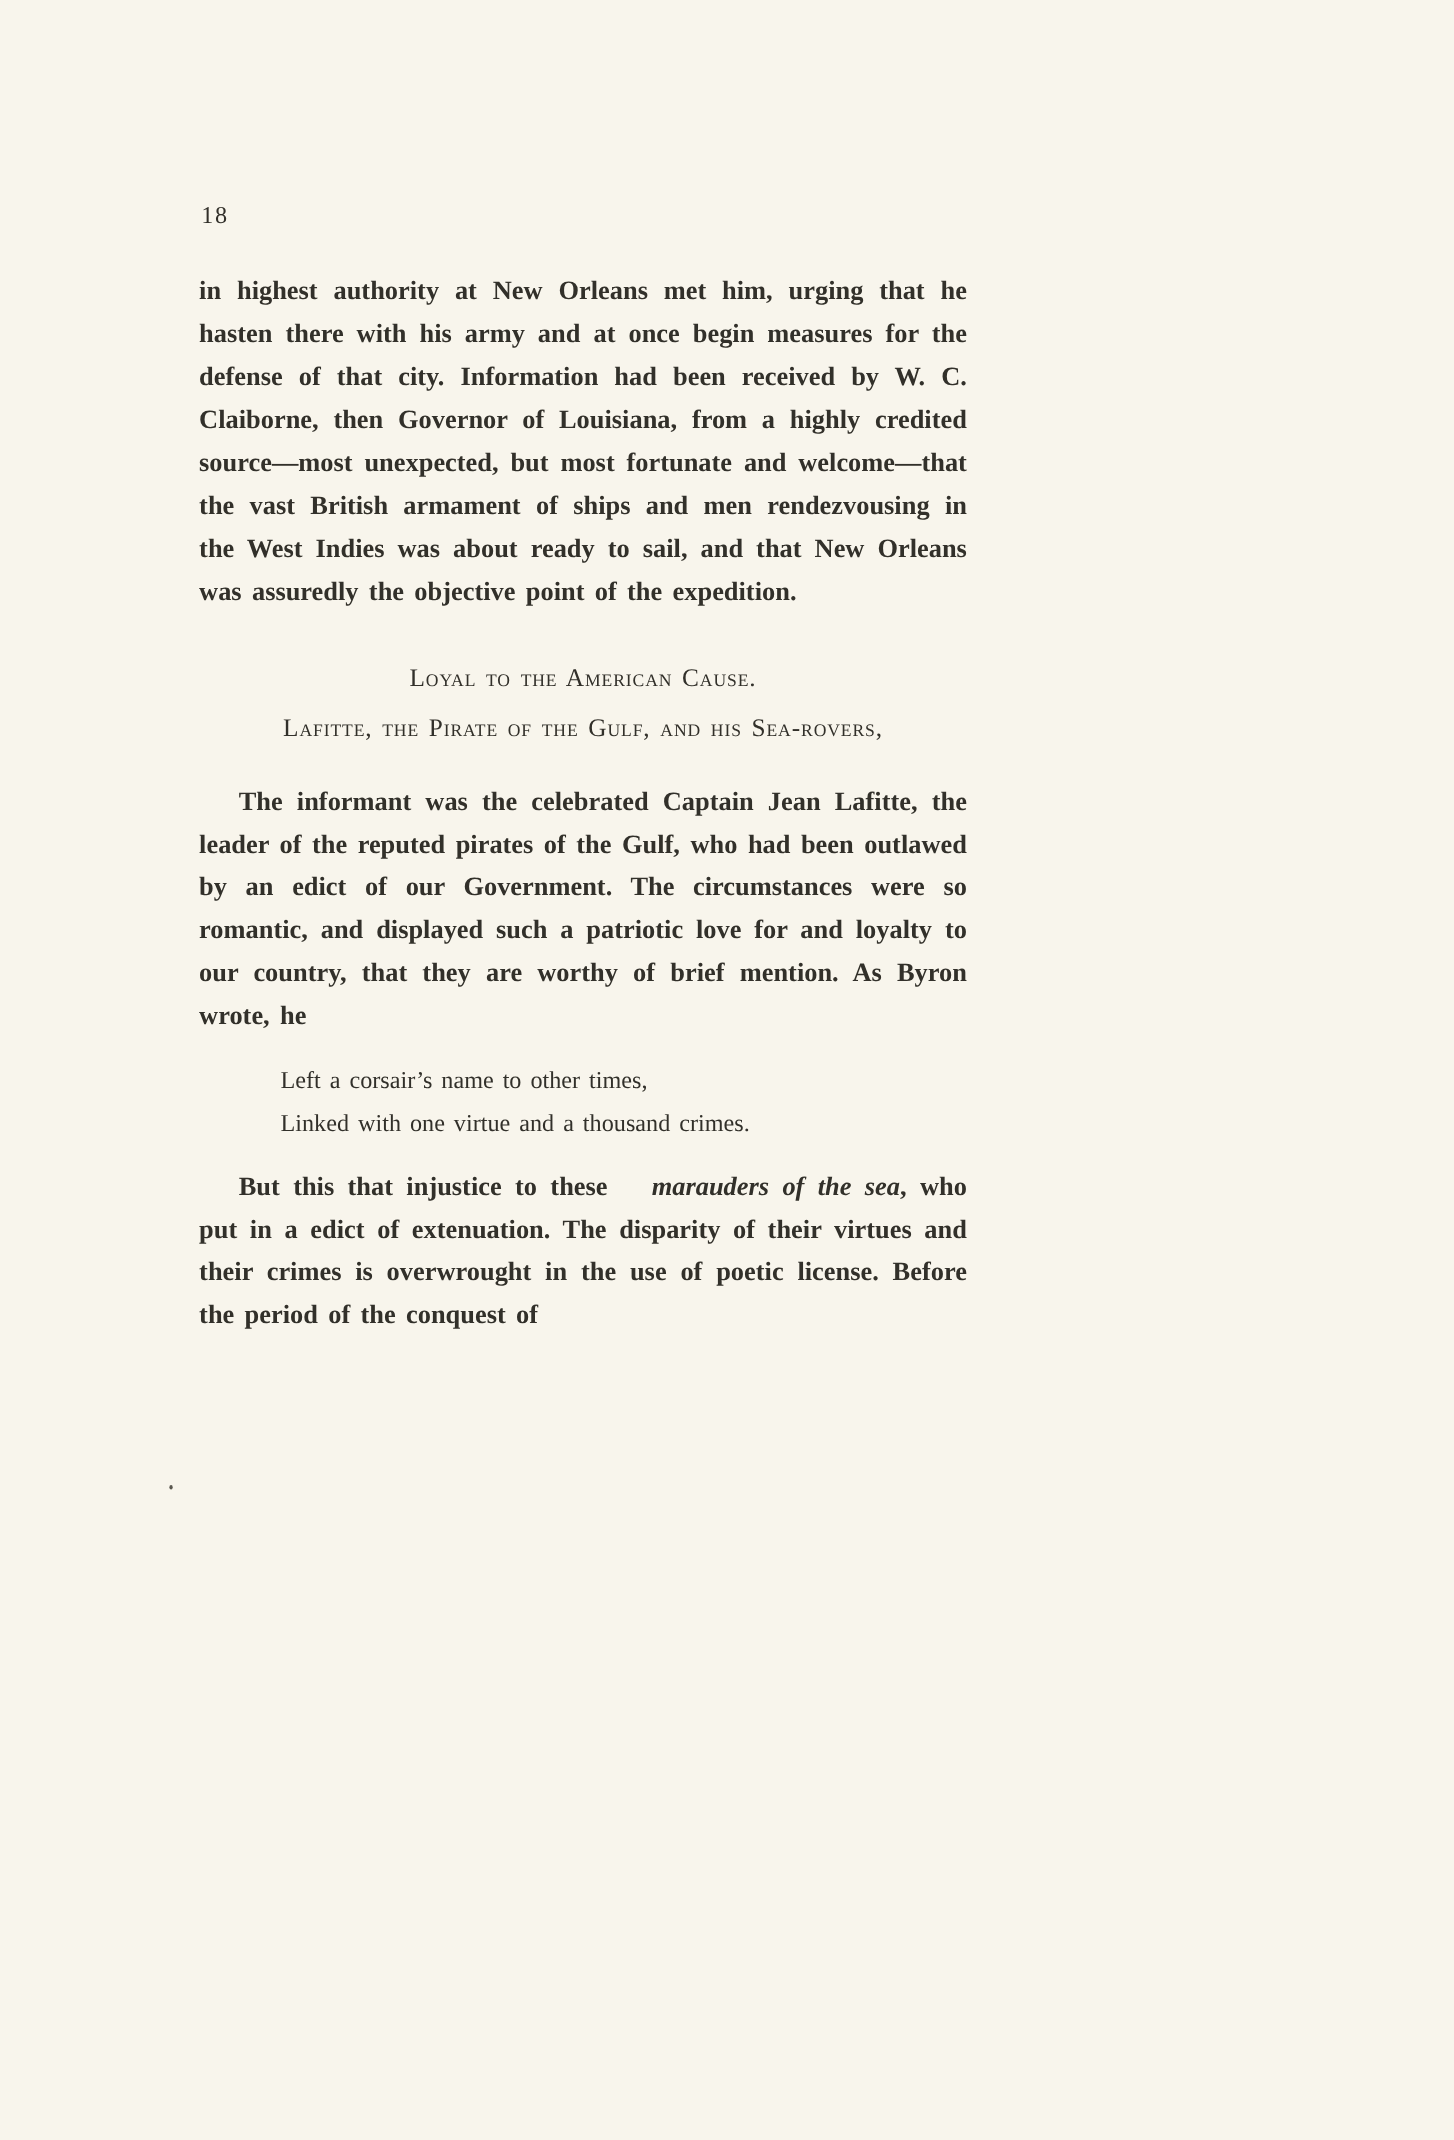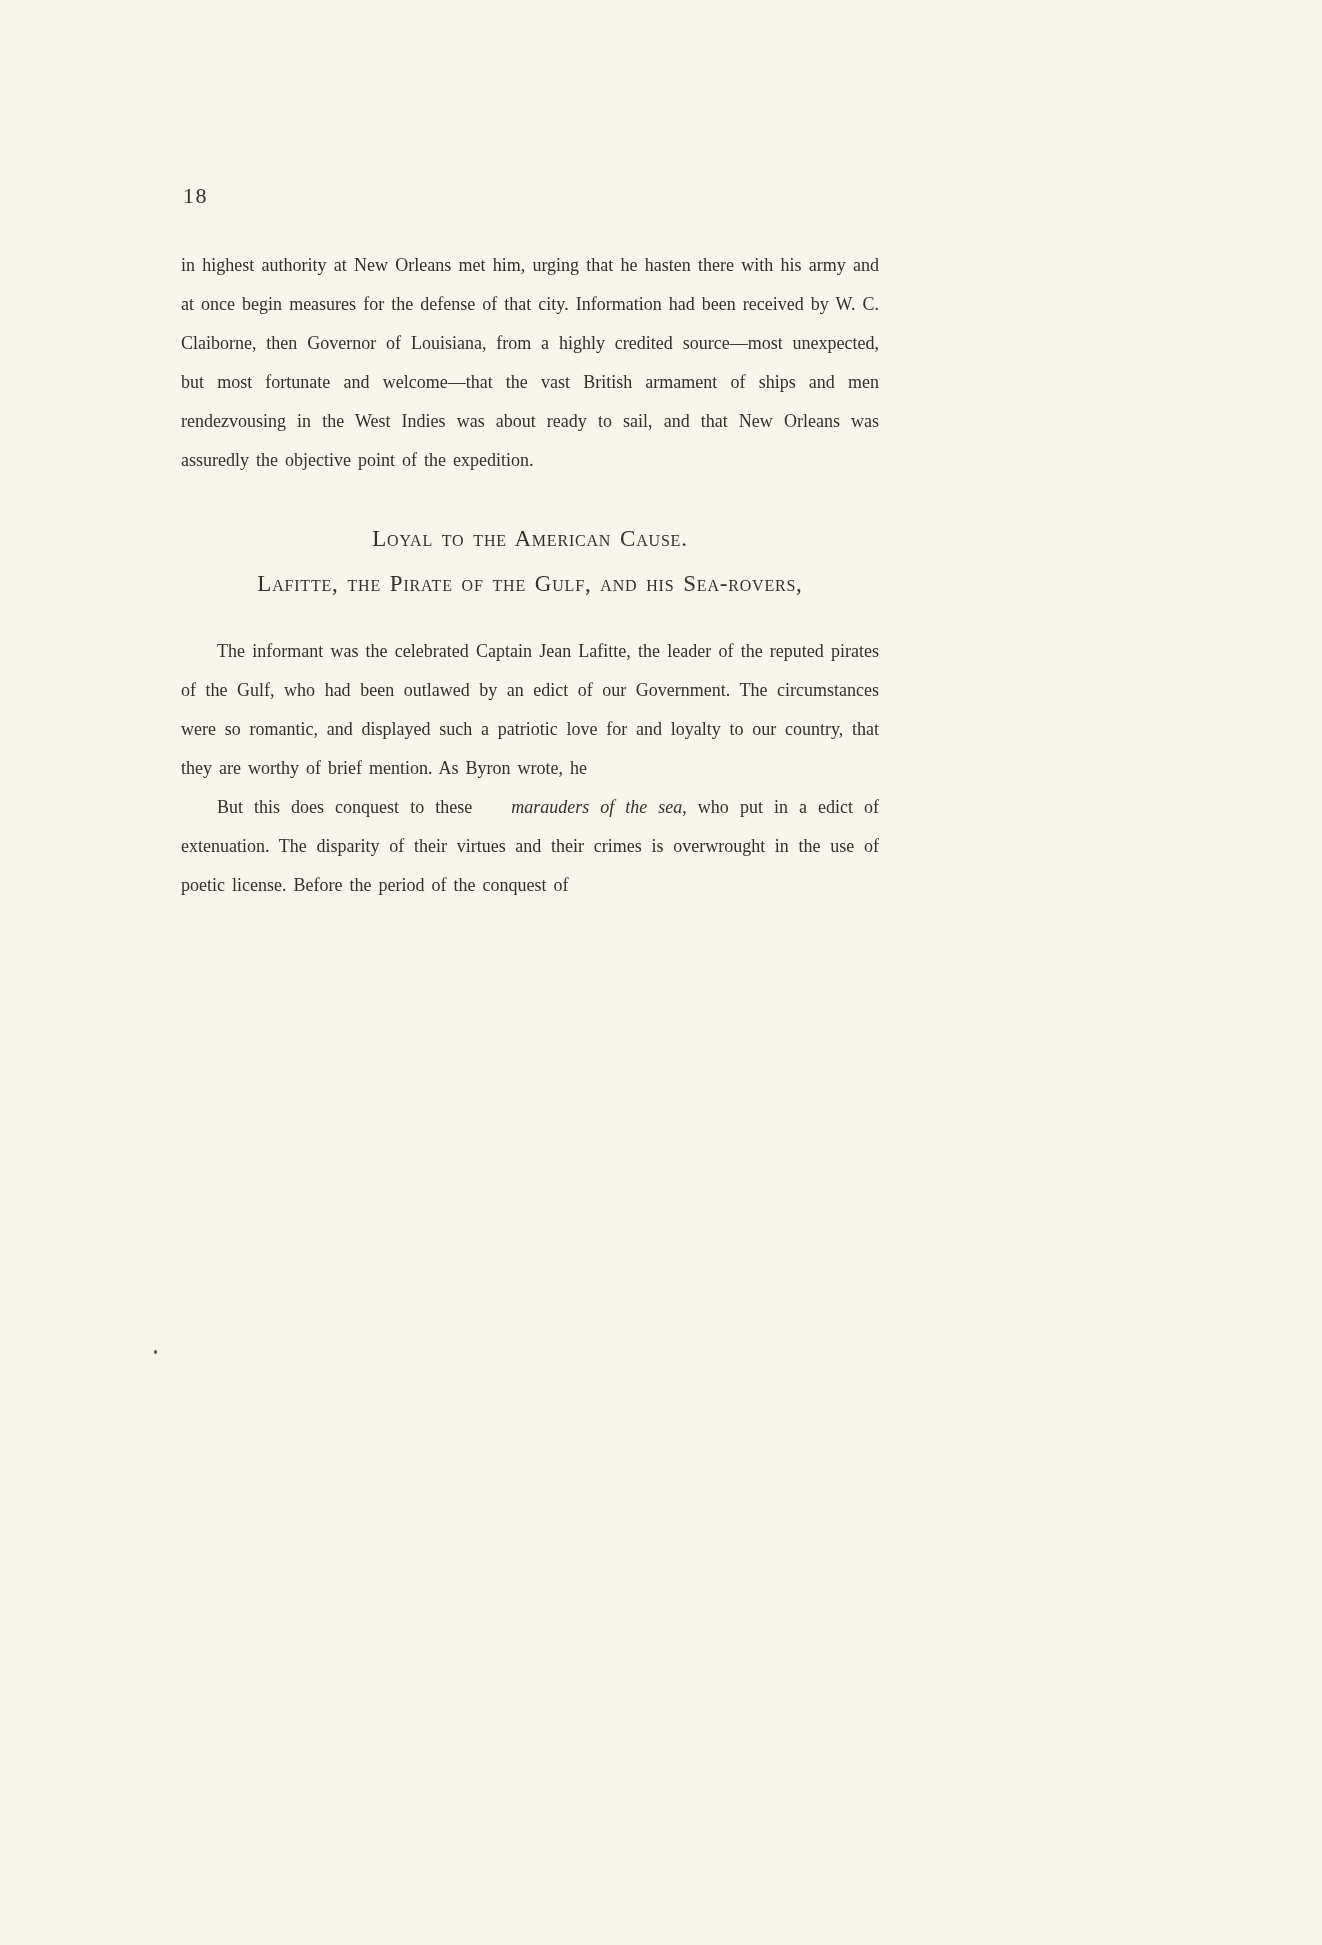--- a/index.html
+++ b/index.html
@@ -37,24 +37,25 @@
   .running-title {
     display: block;
     text-align: center;
     font-style: italic;
     font-size: 29px;
     letter-spacing: 0.6px;
     padding-top: 2px;
   }
   .body-par {
     margin: 0;
-    font-size: 18px;
+    font-size: 24px;
     line-height: 39px;
     text-align: justify;
     word-spacing: 0.14em;
+    font-weight: bold;
   }
   .body-par.indent {
     text-indent: 36px;
   }
   .section-heading {
     margin: 36px 0 26px 0;
     font-weight: normal;
     font-variant: small-caps;
     font-size: 23px;
     line-height: 45px;
@@ -97,19 +98,23 @@
 
     <p class="body-par">in highest authority at New Orleans met him, urging that he hasten there with his army and at once begin measures for the defense of that city.  Information had been received by W. C. Claiborne, then Governor of Louisiana, from a highly credited source—most unexpected, but most fortunate and welcome—that the vast British armament of ships and men rendezvousing in the West Indies was about ready to sail, and that New Orleans was assuredly the objective point of the expedition.</p>
 
     <h2 class="section-heading">
       <span class="heading-line">Loyal to the American Cause.</span>
       <span class="heading-line">Lafitte, the Pirate of the Gulf, and his Sea-rovers,</span>
     </h2>
 
     <p class="body-par indent">The informant was the celebrated Captain Jean Lafitte, the leader of the reputed pirates of the Gulf, who had been outlawed by an edict of our Government. The circumstances were so romantic, and displayed such a patriotic love for and loyalty to our country, that they are worthy of brief mention.  As Byron wrote, he</p>
 
+    <div class="verse">
+      <div class="verse-line">Left a corsair’s name to other times,</div>
+      <div class="verse-line">Linked with one virtue and a thousand crimes.</div>
+    </div>
 
-    <p class="body-par indent"><span>But this does conquest to these </span><em>marauders of the sea</em><span>, who put in a edict of extenuation.  The disparity of their virtues and their crimes is overwrought in the use of poetic license.  Before the period of the conquest of</span></p>
+    <p class="body-par indent"><span>But this that injustice to these </span><em>marauders of the sea</em><span>, who put in a edict of extenuation.  The disparity of their virtues and their crimes is overwrought in the use of poetic license.  Before the period of the conquest of</span></p>
 
   </div>
 
   <span class="stray-dot"></span>
 </div>
 
 </body></html>

